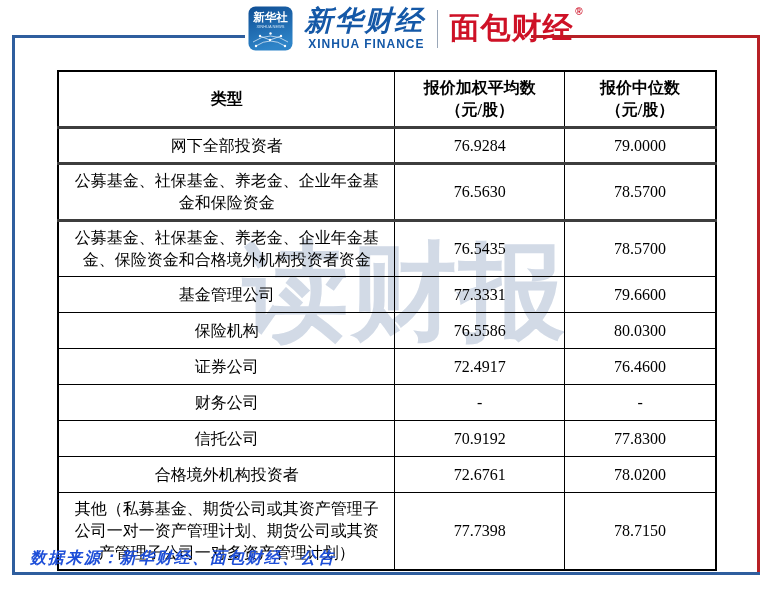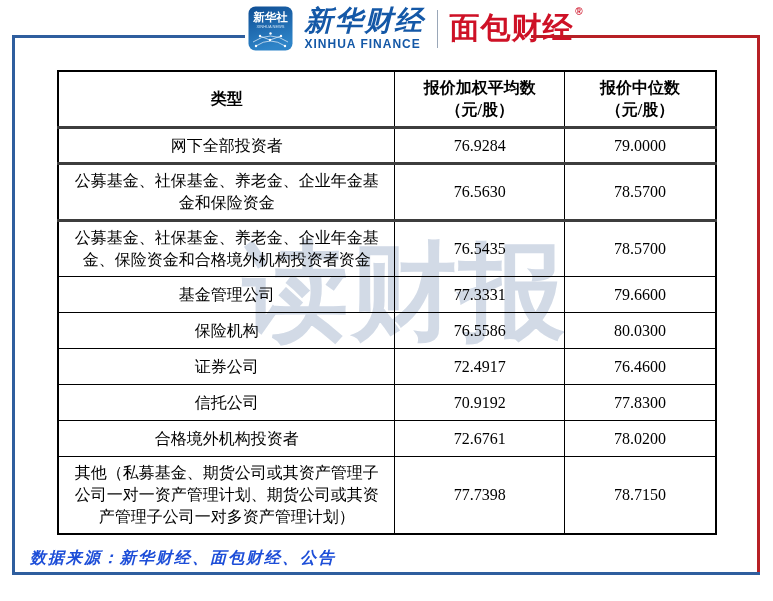--- a/index.html
+++ b/index.html
@@ -11,21 +11,21 @@
   
   .frame{position:absolute;}
   .frame-top-blue{left:12px;top:35px;width:233px;height:3px;background:var(--frame-blue,#2F5E9E);}
   .frame-top-red{left:531px;top:35px;width:229px;height:3px;background:var(--frame-red,#B72025);}
   .frame-left{left:12px;top:35px;width:3px;height:540px;background:var(--frame-blue,#2F5E9E);}
   .frame-right{left:757px;top:35px;width:3px;height:540px;background:var(--frame-red,#B72025);}
   .frame-bottom{left:12px;top:572px;width:748px;height:3px;background:var(--frame-blue,#2F5E9E);}
   
   .brand{position:absolute;top:6px;left:0;width:100%;display:flex;justify-content:center;align-items:center;gap:12px;padding-left:24px;}
   .badge{width:45px;height:45px;flex:0 0 auto;}
-  .xf-stack{display:flex;flex-direction:column;align-items:flex-start;line-height:1;}
+  .xf-stack{display:flex;flex-direction:column;align-items:flex-end;line-height:1;}
   .xf-cn{font-size:28px;font-weight:bold;font-style:italic;color:var(--xinhua-blue,#1458A7);letter-spacing:2px;}
   .xf-en{font-size:12px;font-weight:bold;color:var(--xinhua-blue,#1458A7);letter-spacing:1px;margin-top:3px;font-family:Liberation Sans, sans-serif;}
   .brand-divider{width:1px;height:38px;background:#9aa7b8;}
   .mb-cn{font-size:30px;font-weight:bold;color:var(--bread-red,#CE1126);font-family:"Liberation Sans","DejaVu Sans",sans-serif;letter-spacing:1px;position:relative;text-align:right;}
   .mb-reg{font-size:10px;position:absolute;top:-2px;right:-10px;font-weight:bold;}
   
   .watermark{
     position:absolute;left:243px;top:238px;z-index:0;
     font-family:"Liberation Sans","DejaVu Sans",sans-serif;
     font-size:106px;font-weight:bold;line-height:1;
@@ -146,20 +146,25 @@
           <td>保险机构</td>
           <td>76.5586</td>
           <td>80.0300</td>
         </tr>
         <tr>
           <td>证券公司</td>
           <td>72.4917</td>
           <td>76.4600</td>
         </tr>
         <tr>
+          <td>财务公司</td>
+          <td>-</td>
+          <td>-</td>
+        </tr>
+        <tr>
           <td>信托公司</td>
           <td>70.9192</td>
           <td>77.8300</td>
         </tr>
         <tr>
           <td>合格境外机构投资者</td>
           <td>72.6761</td>
           <td>78.0200</td>
         </tr>
         <tr>

